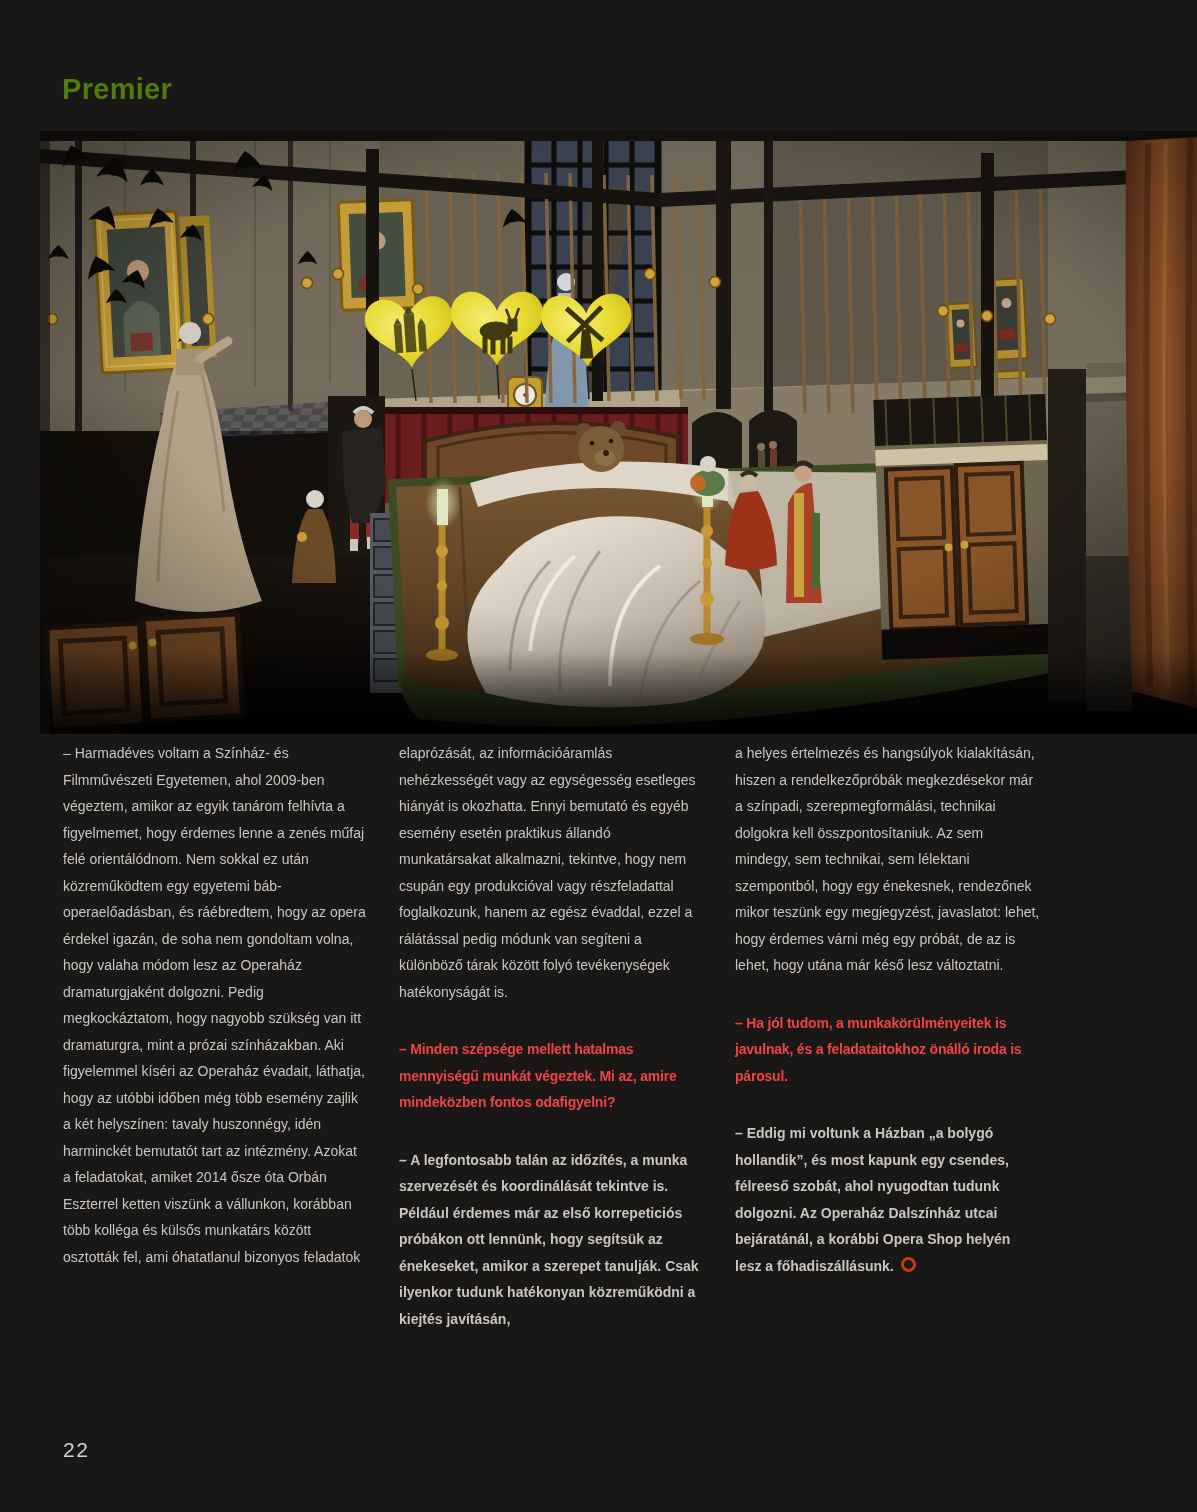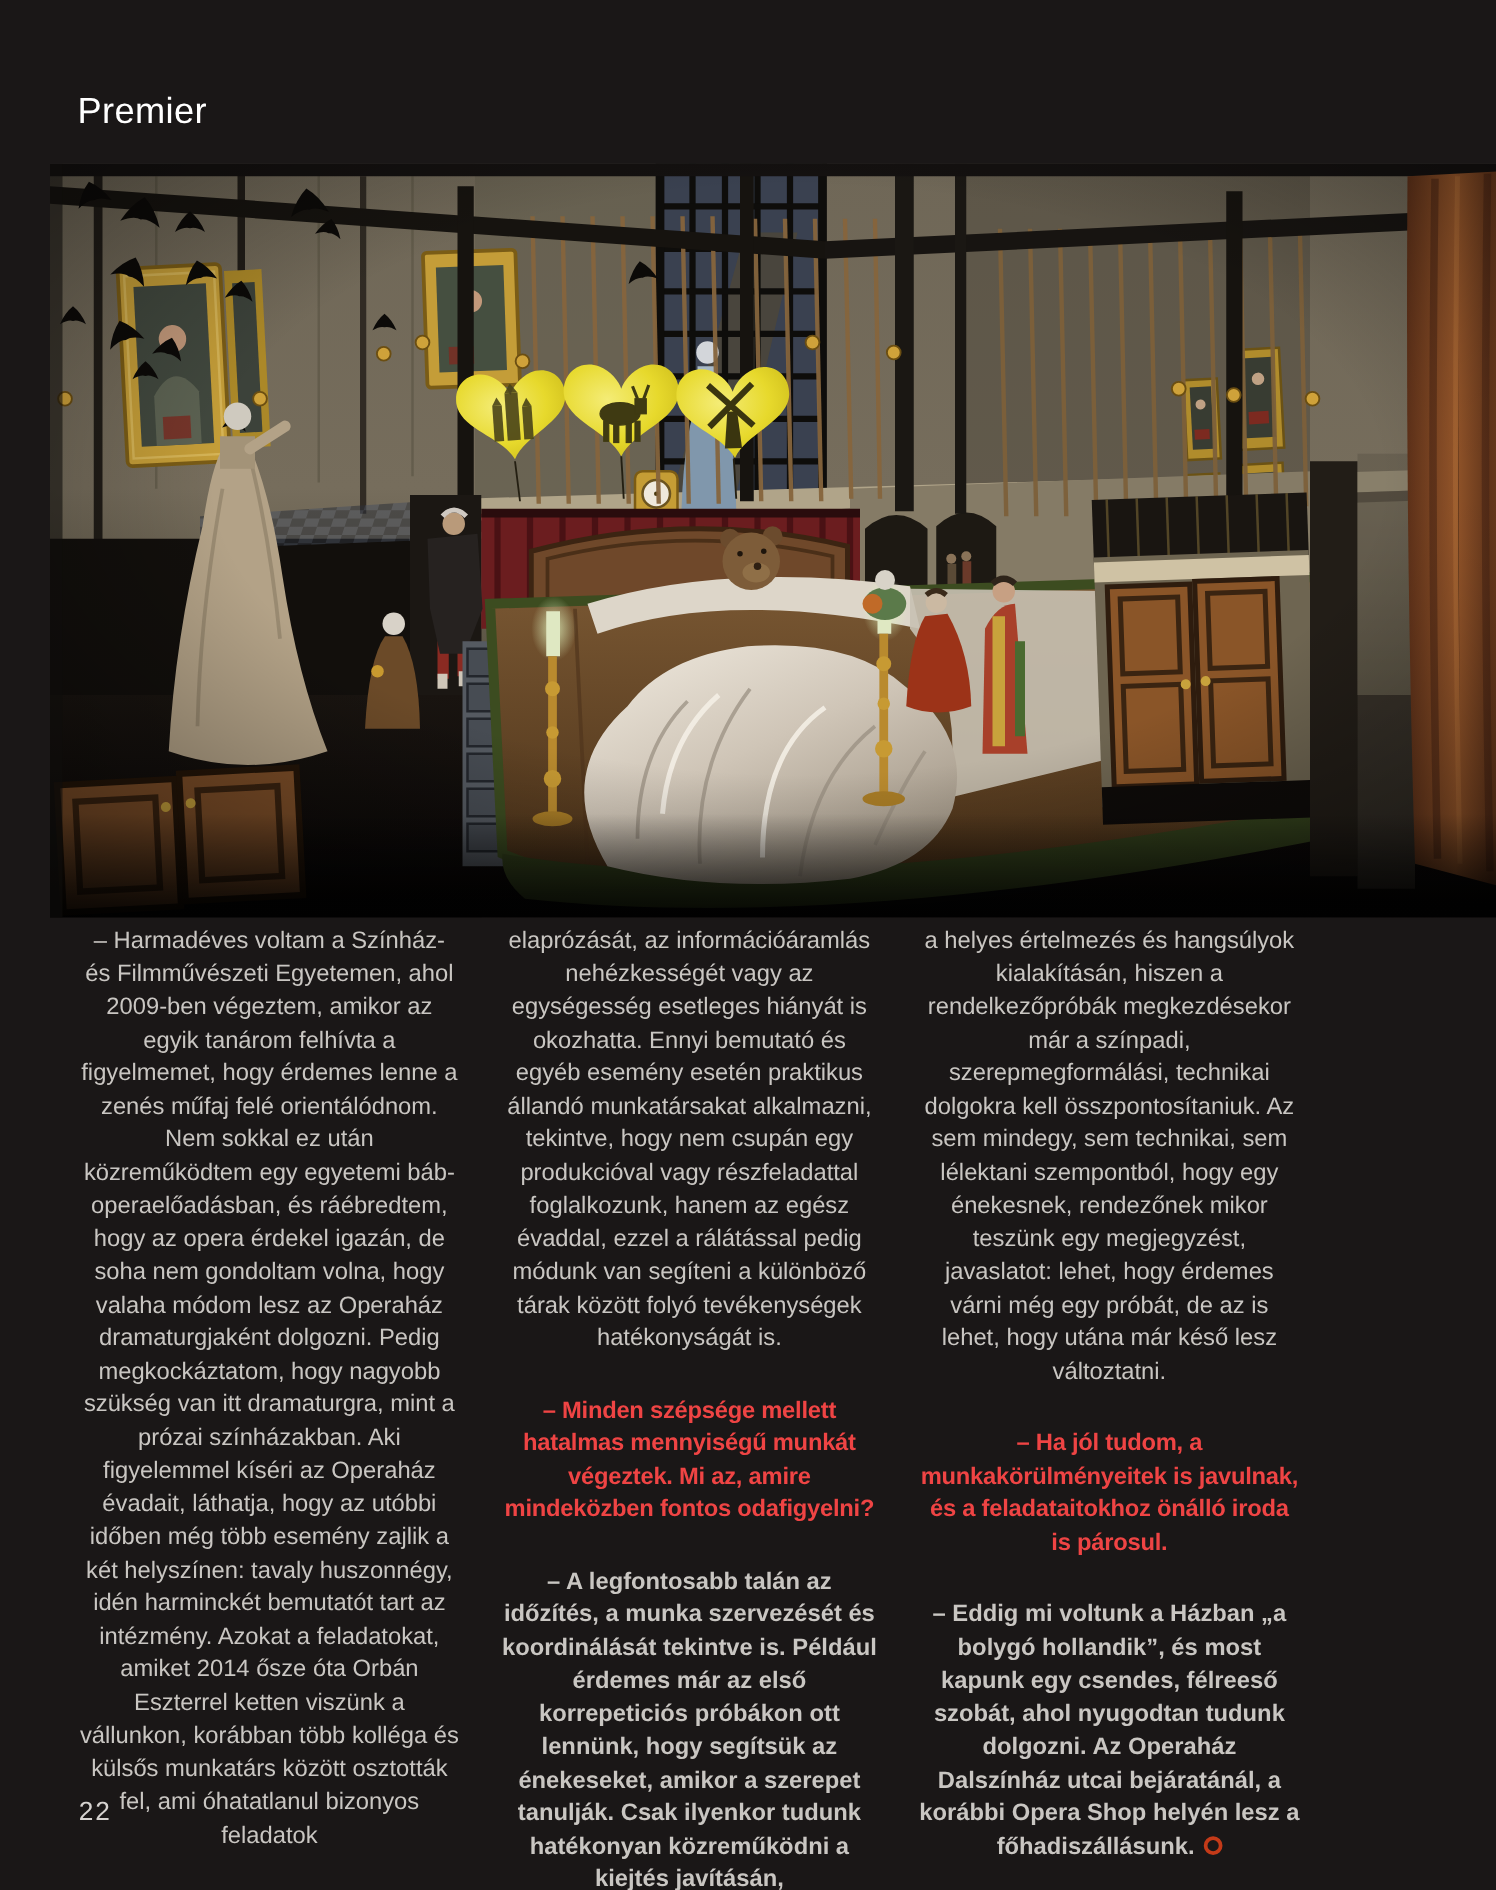--- a/index.html
+++ b/index.html
@@ -4,35 +4,35 @@
 <style>
   html,body { margin:0; padding:0; }
   body {
     width:1197px; height:1512px;
     background:#1a1717;
     font-family:"Liberation Sans","DejaVu Sans",sans-serif;
     position:relative; overflow:hidden;
   }
   .header-title {
     position:absolute; left:62px; top:54px;
-    font-size:29px; font-weight:400; color:#ffffff; letter-spacing:.3px;
+    font-size:29px; font-weight:700; color:#4d7c0f; letter-spacing:.3px;
   }
   .photo {
     position:absolute; left:0; top:115px; width:1197px; height:603px;
     display:block;
   }
   .photo svg { display:block; width:1197px; height:603px; }
   .columns {
     position:absolute; left:63px; top:740px; width:978px;
     display:flex; gap:31px;
   }
   .colx { width:305px; }
   .colx p {
-    margin:0; font-size:19px; line-height:26.5px; color:#c9c6c2;
-    text-align:center;
+    margin:0; font-size:14px; line-height:26.5px; color:#c9c6c2;
+    text-align:left;
   }
   .colx p + p { margin-top:31px;font-weight:bold; }
   .colx p.q { font-weight:bold; color:#ef4444; letter-spacing:-0.2px; }
   .pagenum {
     position:absolute; left:63px; top:1438px;
     font-size:21px; color:#d6d3d0; letter-spacing:1.5px;
   }
   .endmark {
     display:inline-block; width:9px; height:9px;
     border:3.5px solid #c43a18; border-radius:50%;

